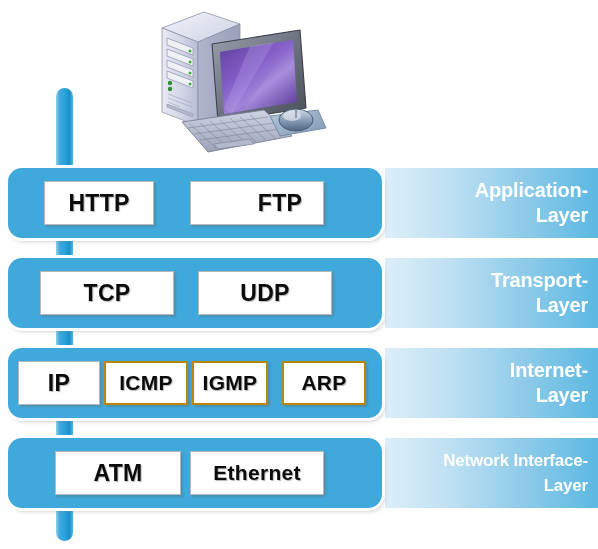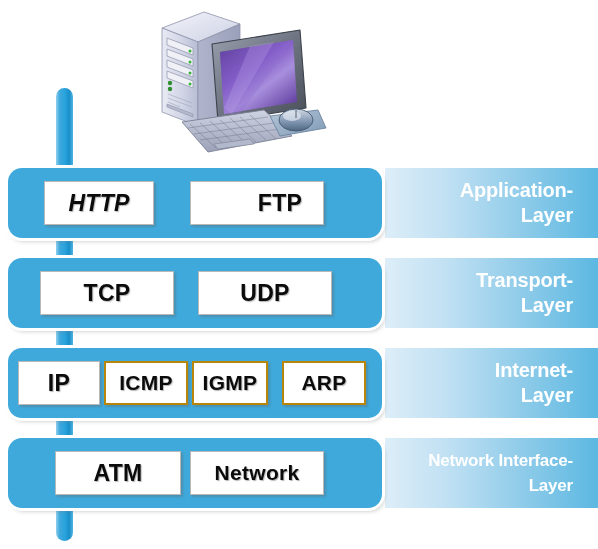--- a/index.html
+++ b/index.html
@@ -69,21 +69,21 @@
     left: 385px;
     top: 0;
     width: 213px;
     height: 70px;
     background: linear-gradient(to right, #ddeef8 0%, #bfe0f3 30%, #8ecbe9 65%, #5cb8e2 100%);
     box-sizing: border-box;
     display: flex;
     flex-direction: column;
     align-items: flex-end;
     justify-content: center;
-    padding-right: 25px;
+    padding-right: 10px;
     z-index: 2;
   }
   .caption-line {
     color: #ffffff;
     font-weight: bold;
     font-size: 20px;
     line-height: 25px;
     letter-spacing: -0.2px;
     white-space: nowrap;
     text-align: right;
@@ -244,21 +244,21 @@
     </svg>
   </div>
 
   <div class="layer-row r0">
     <div class="caption-band">
       <div class="caption-line">Application-</div>
       <div class="caption-line">Layer</div>
     </div>
     <div class="proto-box">
       <div class="proto-inner">
-        <div class="chip" style="left:36px;width:110px;font-style:italic;">
+        <div class="chip" style="left:36px;width:110px;">
           <span class="chip-label">HTTP</span>
         </div>
         <div class="chip" style="left:182px;width:134px;padding-left:46px;">
           <span class="chip-label">FTP</span>
         </div>
       </div>
     </div>
   </div>
 
   <div class="layer-row r1">
@@ -305,19 +305,19 @@
     <div class="caption-band narrow">
       <div class="caption-line">Network Interface-</div>
       <div class="caption-line">Layer</div>
     </div>
     <div class="proto-box">
       <div class="proto-inner">
         <div class="chip" style="left:47px;width:126px;">
           <span class="chip-label">ATM</span>
         </div>
         <div class="chip" style="left:182px;width:134px;">
-          <span class="chip-label small">Network</span>
+          <span class="chip-label small">Ethernet</span>
         </div>
       </div>
     </div>
   </div>
 
 </div>
 
 </body></html>

